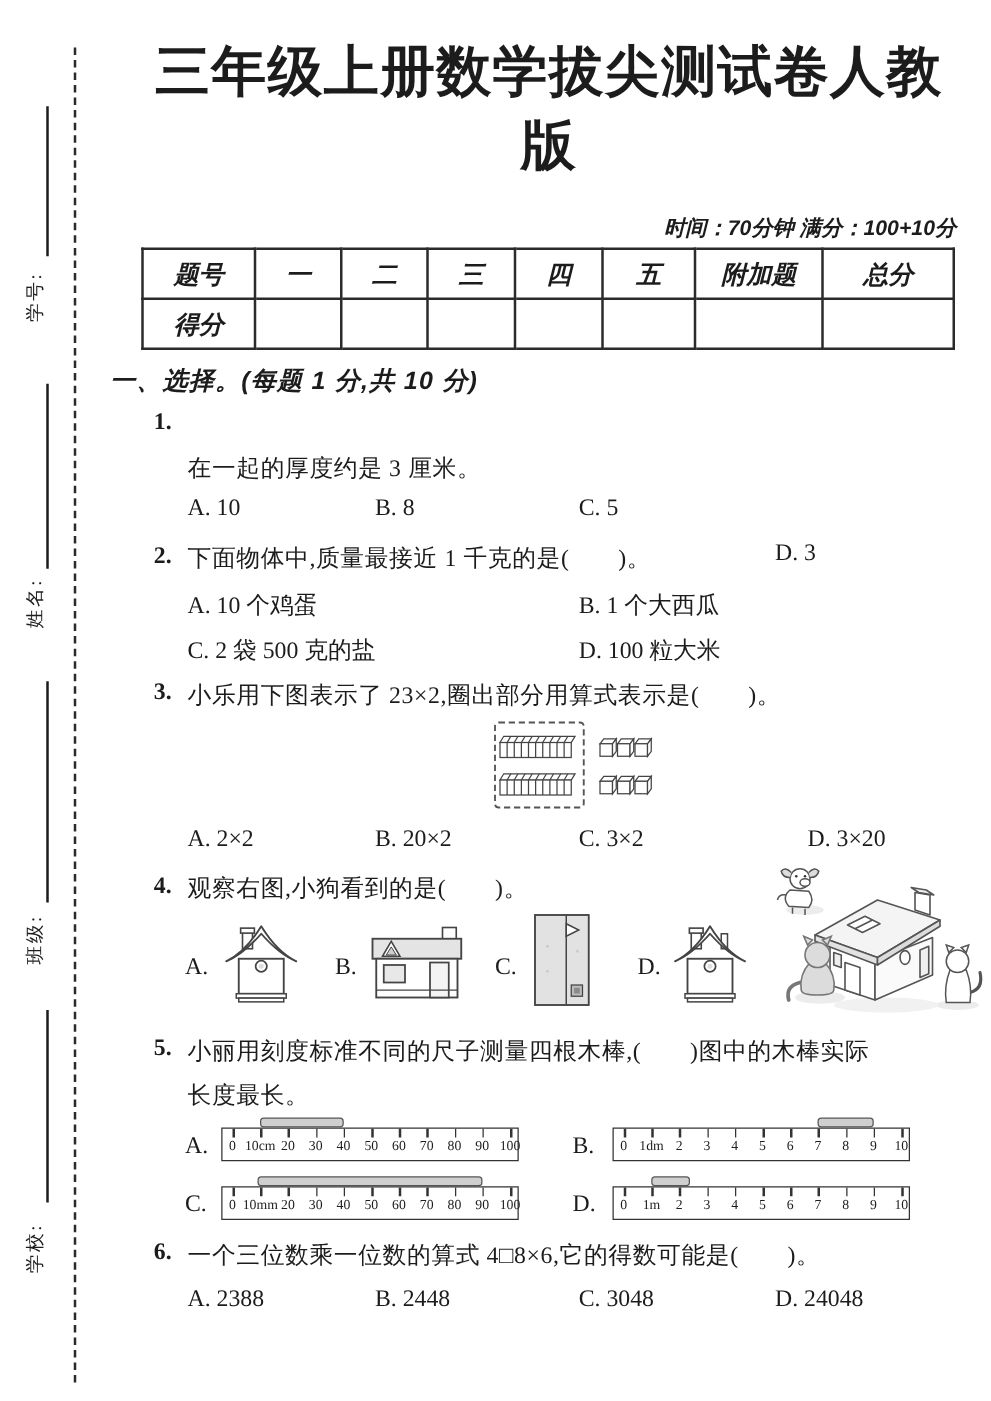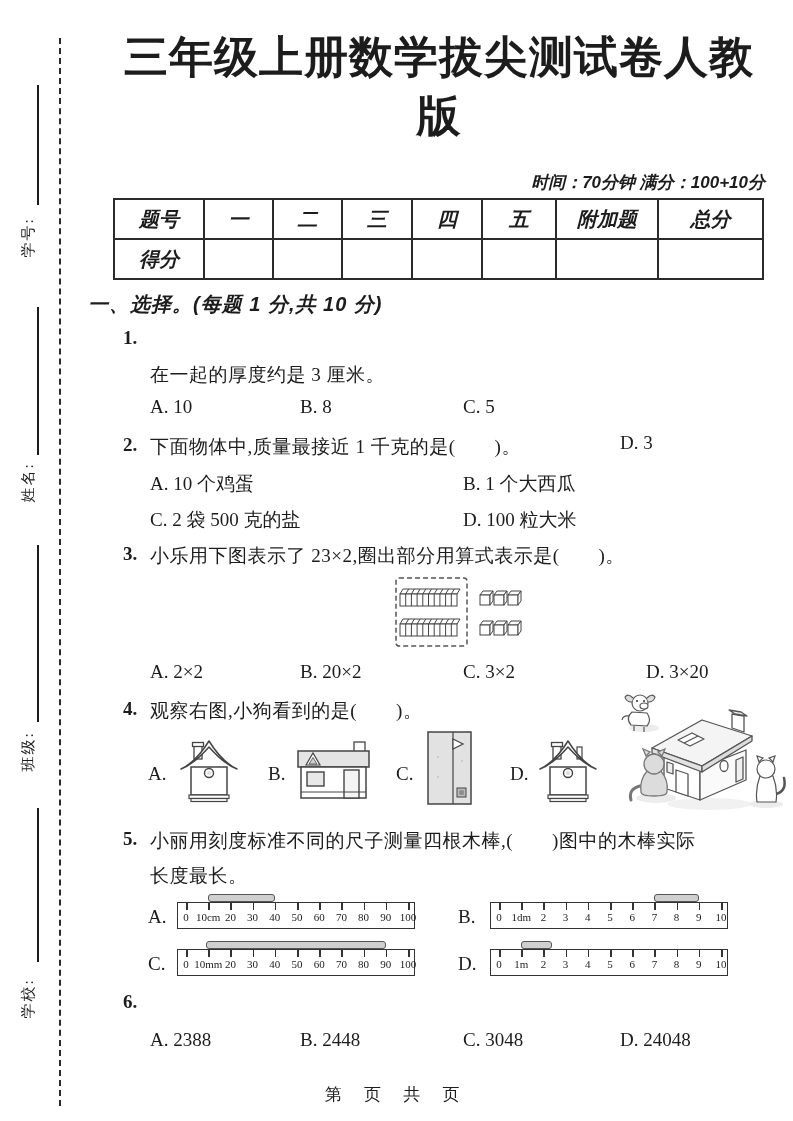--- a/index.html
+++ b/index.html
@@ -409,20 +409,20 @@
       <div class="tick" style="left: 185.6px;"></div>
       <div class="tick-label" style="left: 171.6px;">8</div>
       <div class="tick" style="left: 207.8px;"></div>
       <div class="tick-label" style="left: 193.8px;">9</div>
       <div class="tick" style="left: 230px;"></div>
       <div class="tick-label" style="left: 216px;">10</div>
       <div class="stick" style="left: 30.2px; width: 31.08px;"></div>
     </div>
 
   <div class="q-no" style="left:123px;top:991px;">6.</div>
+  <div class="q-text" style="left:150px;top:991px;">一个三位数乘一位数的算式 4□8×6,它的得数可能是(　　)。</div>
   <div class="q-opt" style="left:150px;top:1029px;">A. 2388</div>
   <div class="q-opt" style="left:300px;top:1029px;">B. 2448</div>
   <div class="q-opt" style="left:463px;top:1029px;">C. 3048</div>
   <div class="q-opt" style="left:620px;top:1029px;">D. 24048</div>
 
-  <div class="footer">第 页 共 页</div>
 
 </div>
 
 </body></html>

